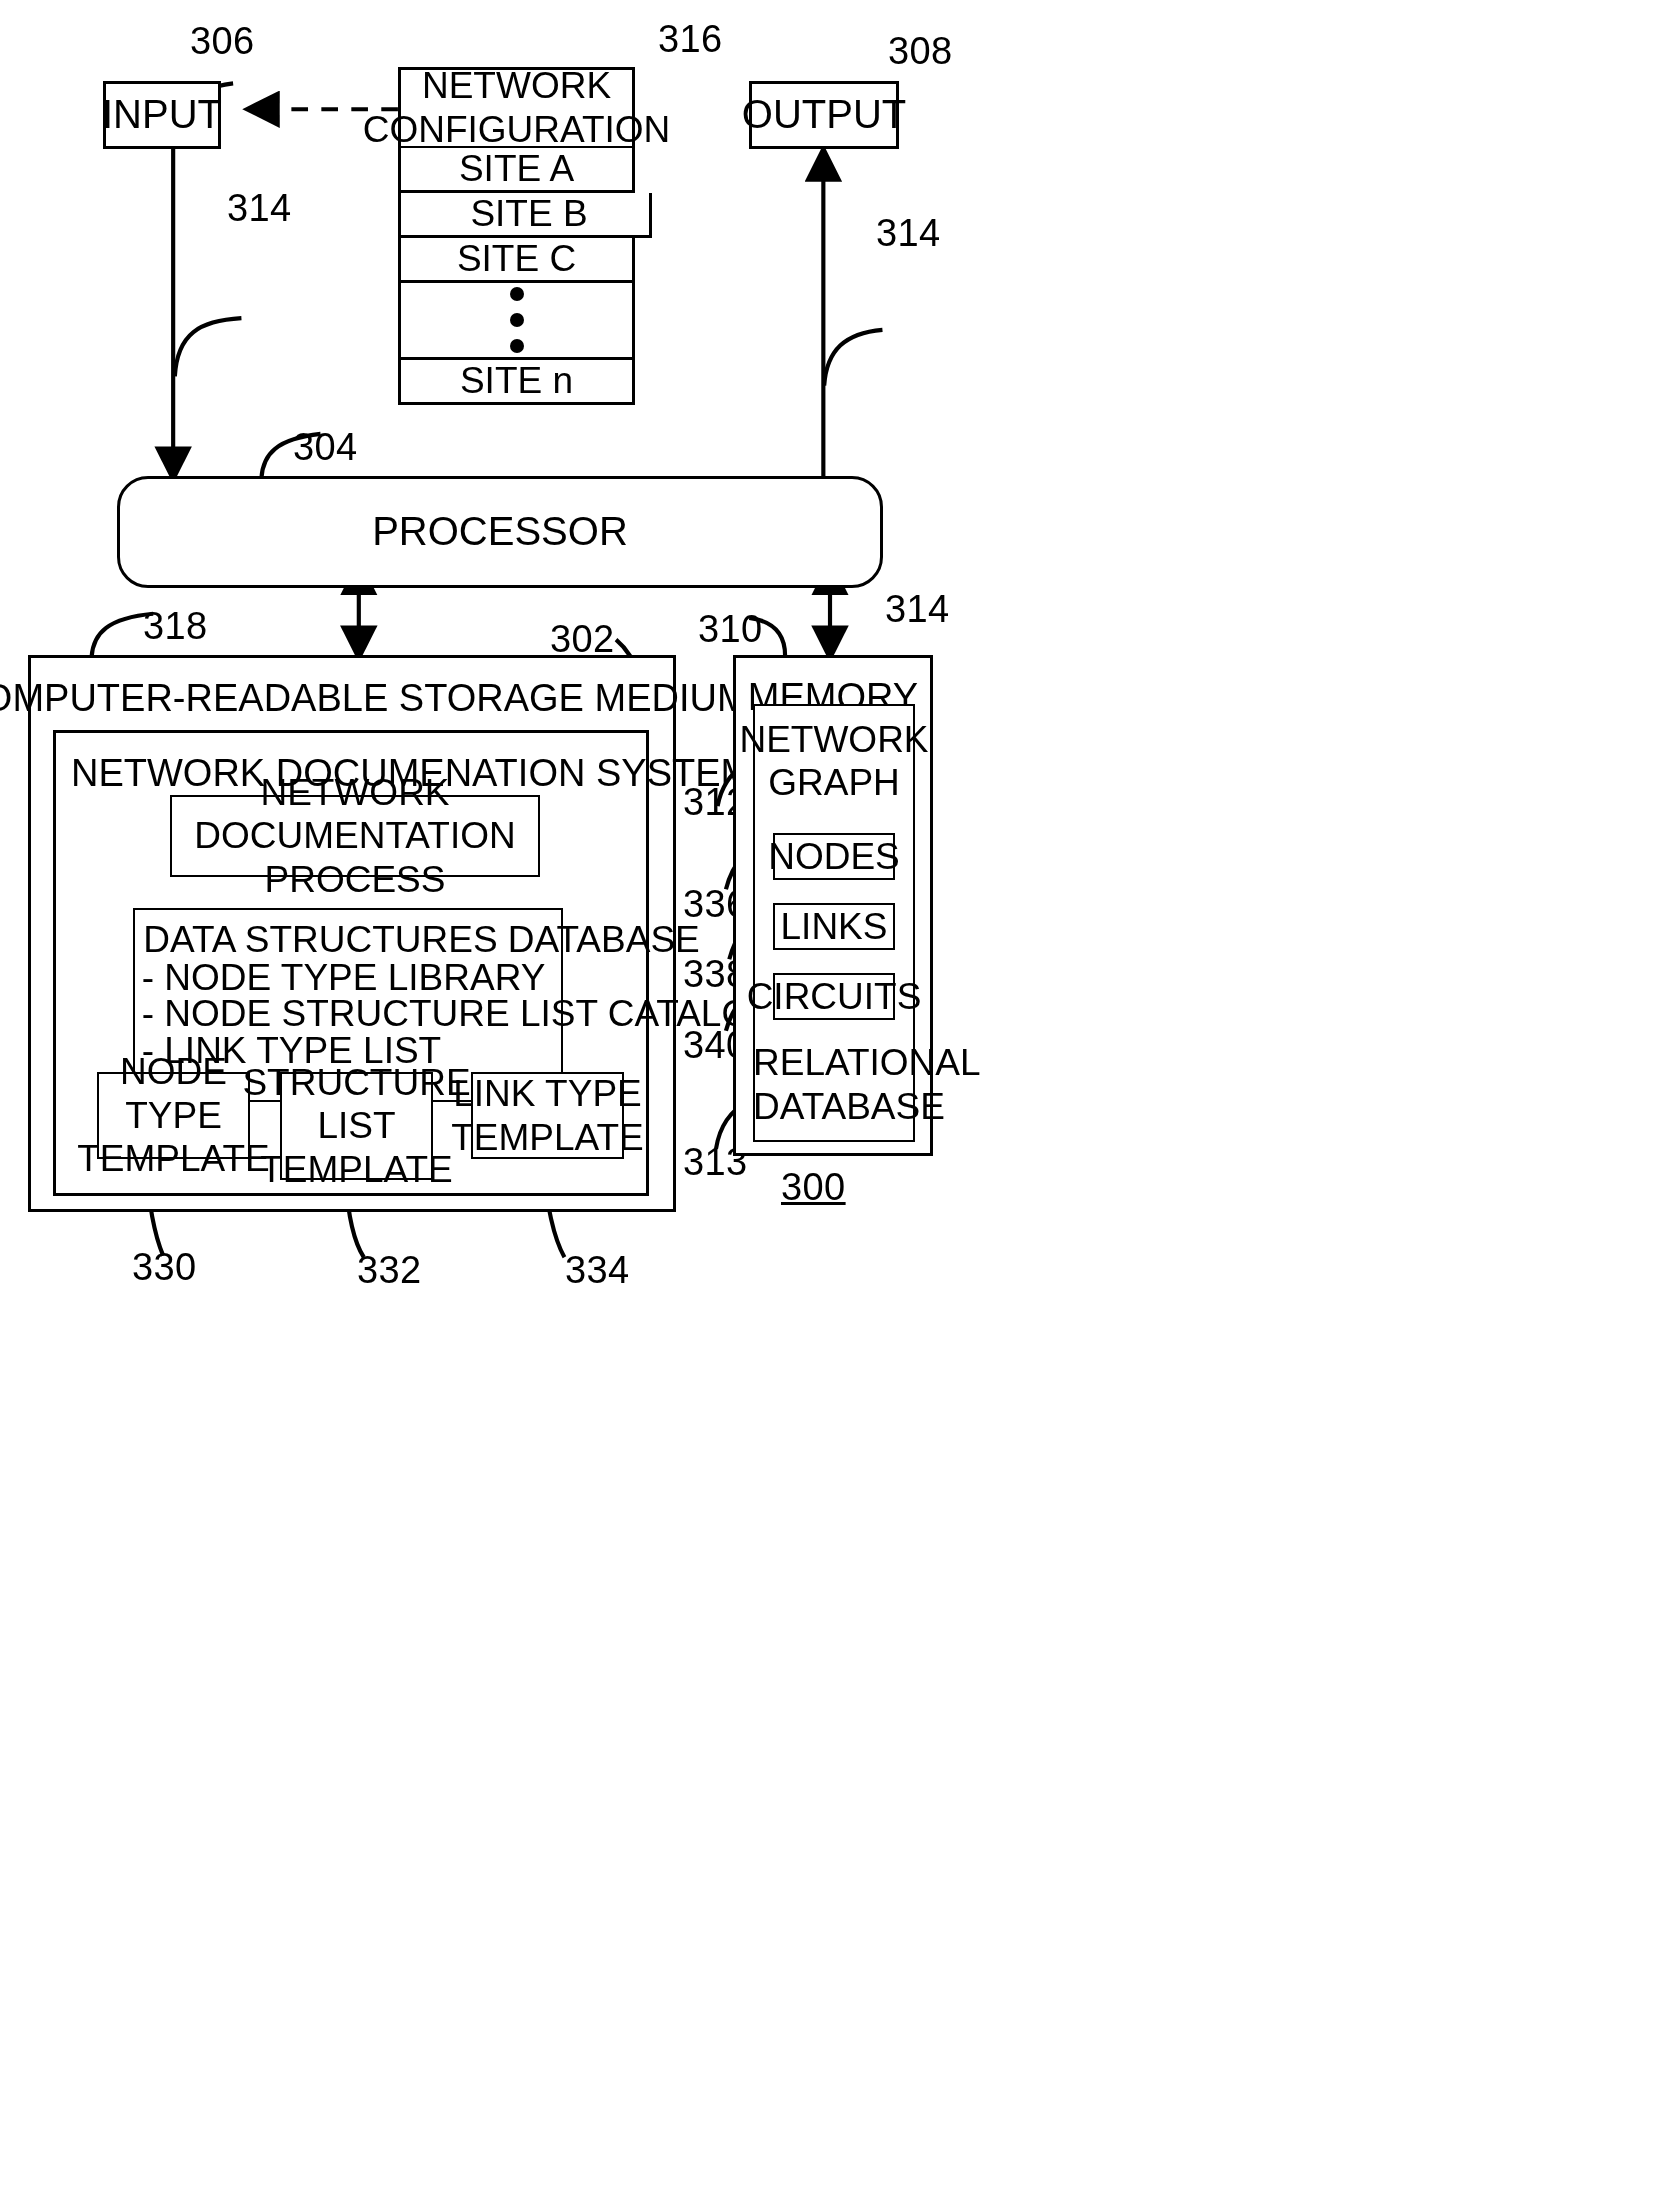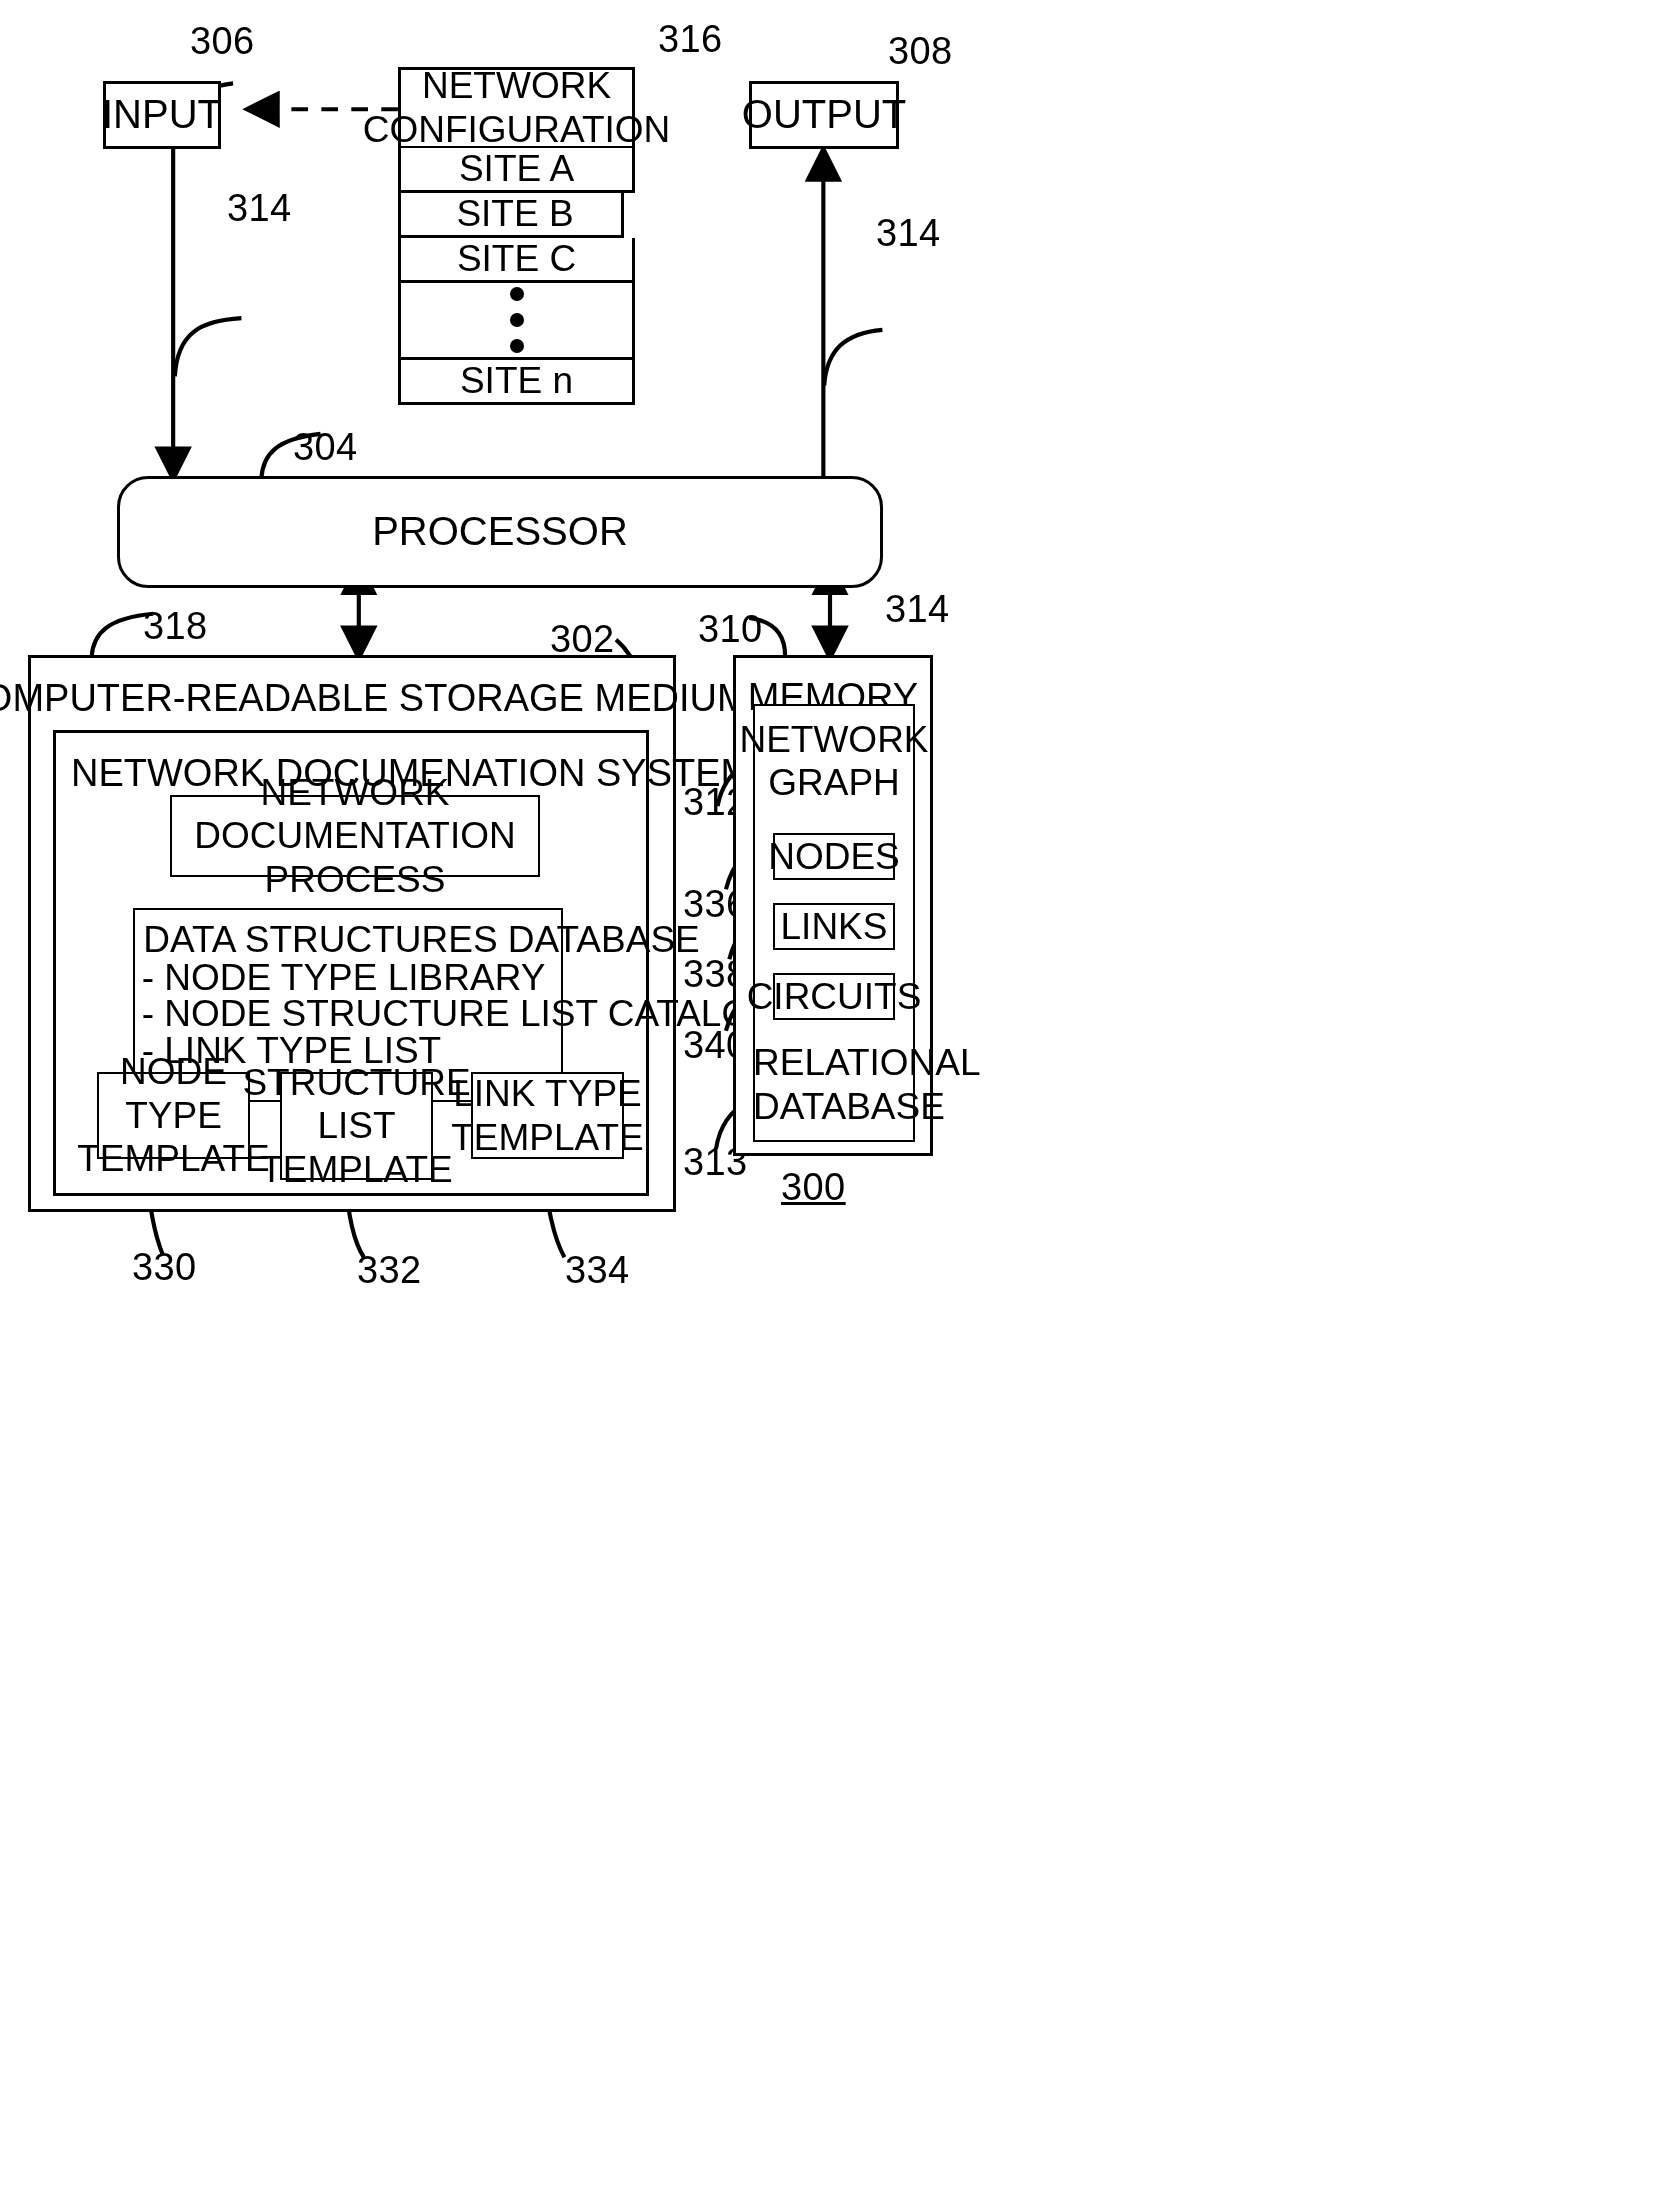--- a/index.html
+++ b/index.html
@@ -176,21 +176,21 @@
     <span class="f48">OUTPUT</span>
   </div>
 
   <div class="box" style="left:398px; top:67px; width:237px; height:82px;">
     <span class="f44" style="white-space:pre-line">NETWORK
 CONFIGURATION</span>
   </div>
   <div class="sitecell" style="left:398px; top:148px; width:237px; height:45px;">
     <span class="f44">SITE A</span>
   </div>
-  <div class="sitecell" style="left:398px; top:193px; width:226px; height:45px;padding-left:8px;">
+  <div class="sitecell" style="left:398px; top:193px; width:254px; height:45px;padding-left:8px;">
     <span class="f44">SITE B</span>
   </div>
   <div class="sitecell" style="left:398px; top:238px; width:237px; height:45px;">
     <span class="f44">SITE C</span>
   </div>
   <div class="sitecell" style="left:398px; top:283px; width:237px; height:77px;">
     <div class="dots">
       <div class="dot"></div>
         <div class="dot"></div>
         <div class="dot"></div>

